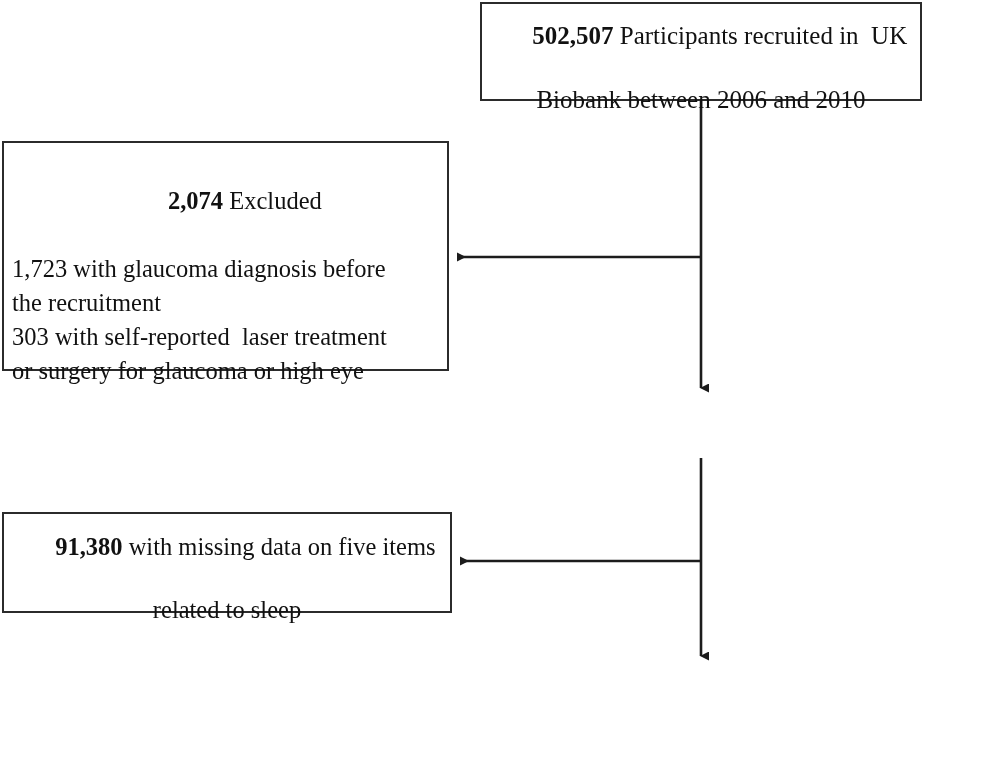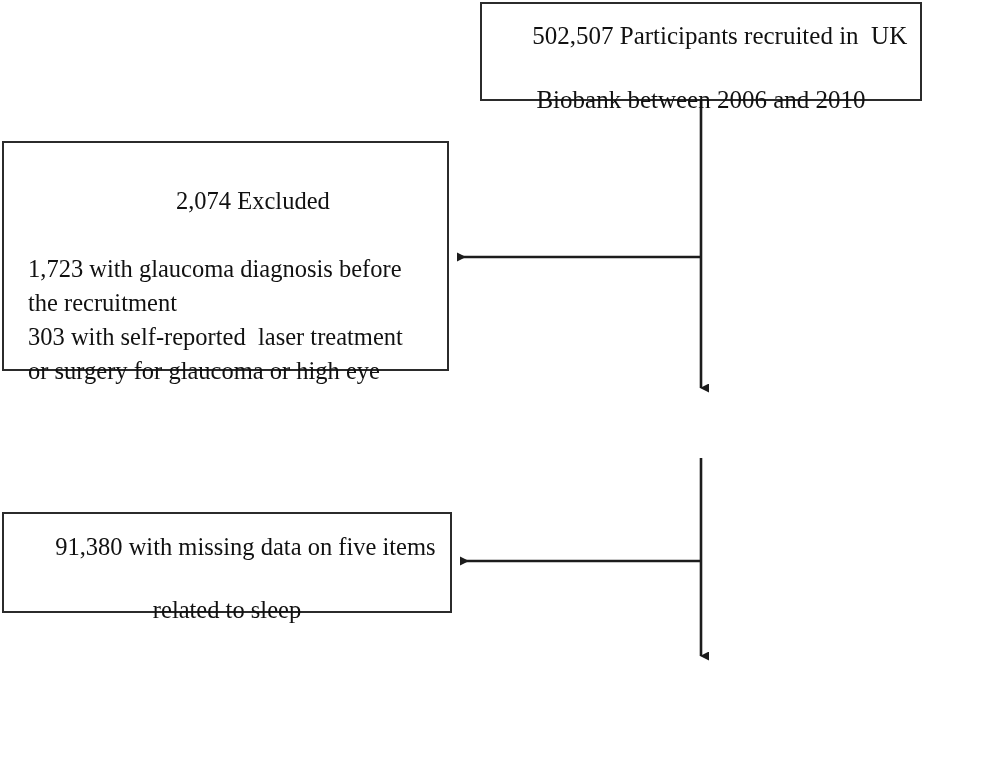--- a/index.html
+++ b/index.html
@@ -37,34 +37,34 @@
     justify-content: center;
   }
   .flow-box .line {
     display: block;
     white-space: pre;
     line-height: 1.20;
   }
   .center-text .line { text-align: center; }
   .left-text  .line { text-align: left; }
 
-  .num { font-weight: normal; }
+  .num { font-weight: bold; }
 
   
   #box-recruited {
     left: 480px; top: 2px; width: 442px; height: 99px;
     font-size: 25px;
     padding: 0 10px;
   }
   #box-recruited .line { line-height: 1.28; }
 
   #box-excluded {
     left: 2px; top: 141px; width: 447px; height: 230px;
     font-size: 24.5px;
-    padding: 7px 6px 7px 24px;
+    padding: 7px 6px 7px 8px;
     justify-content: flex-start;
   }
   #box-excluded .line { line-height: 1.39; }
   #box-excluded .line.head { text-align: center; }
 
   #box-eligible {
     left: 405px; top: 395px; width: 593px; height: 63px;
     font-size: 25px;
     padding: 0 10px;
   }

